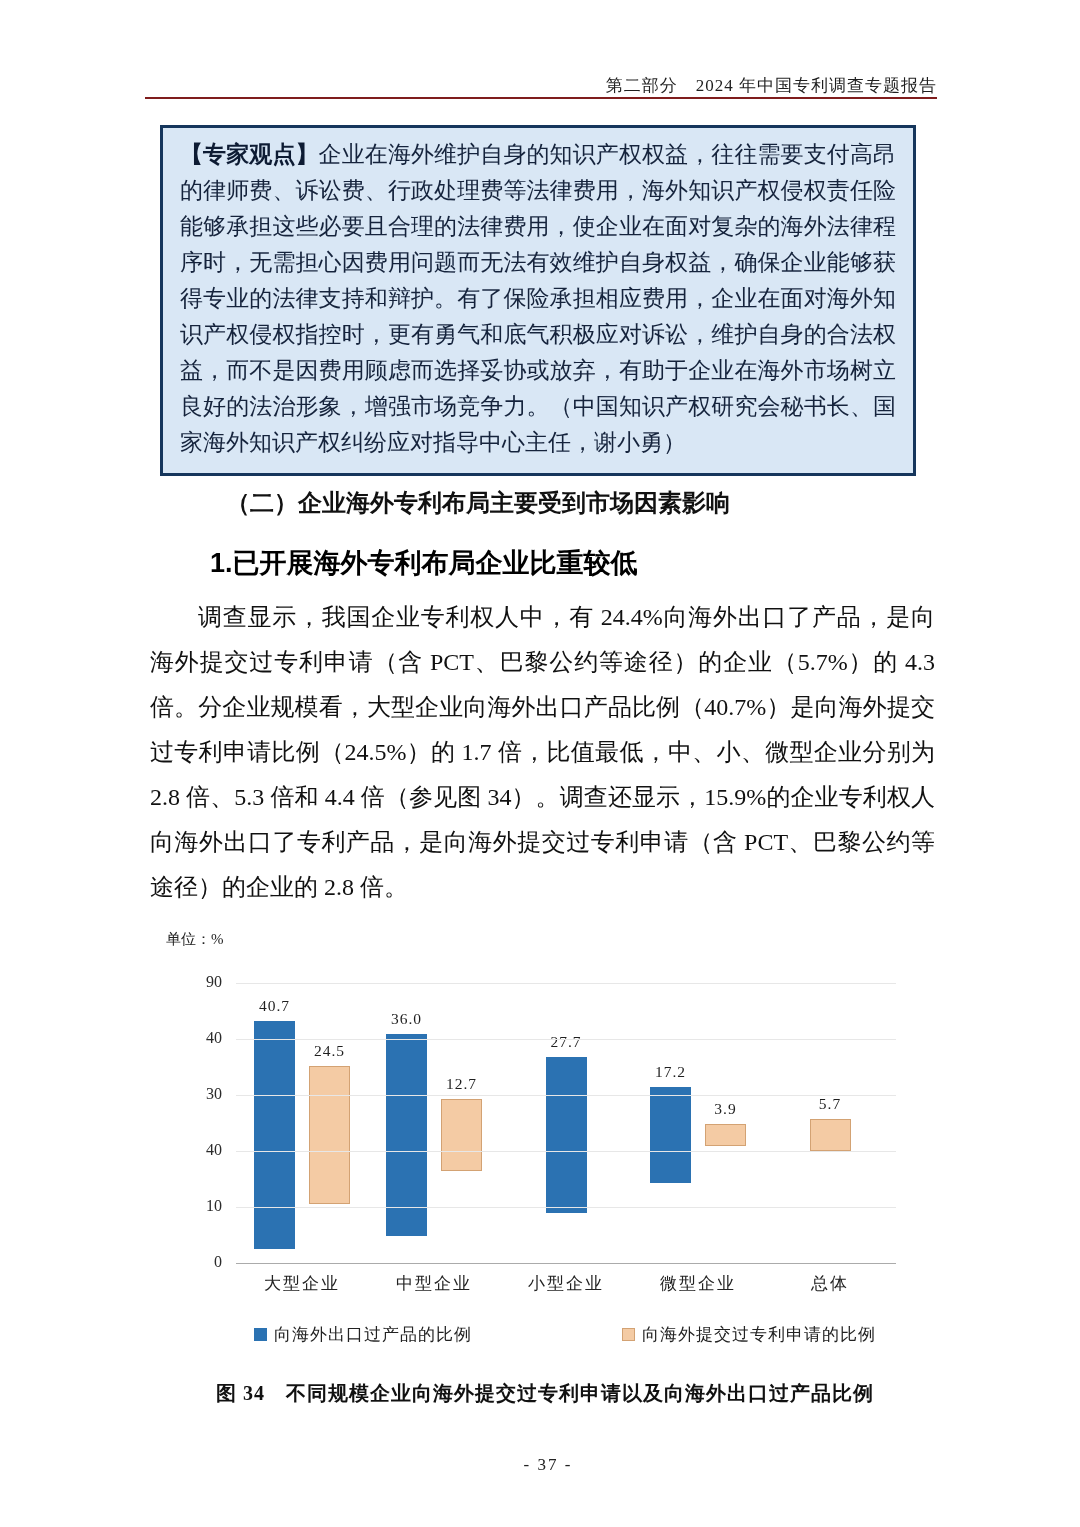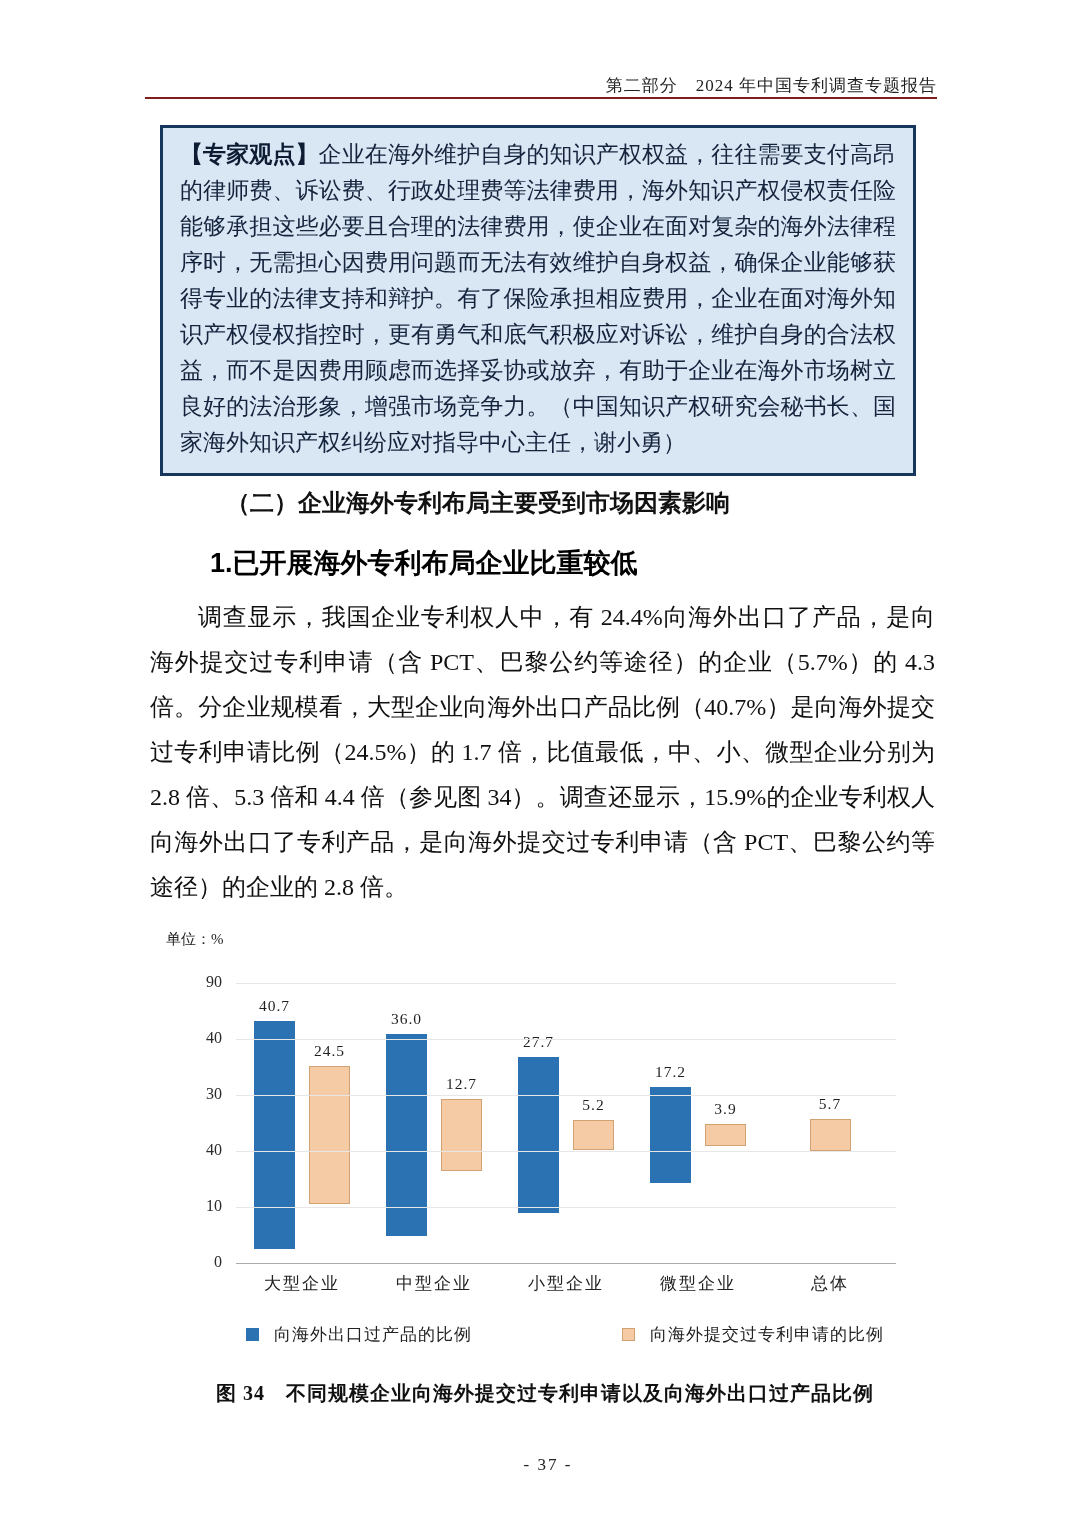--- a/index.html
+++ b/index.html
@@ -132,21 +132,21 @@
     color: #222;
     letter-spacing: 2px;
   }
   .legend {
     margin-top: 28px;
     margin-left: 40px;
     display: flex;
     justify-content: center;
     gap: 150px;
   }
-  .legend-item { display: flex; align-items: center; gap: 15px; }
+  .legend-item { display: flex; align-items: center; gap: 7px; }
   .legend-item .swatch { width: 13px; height: 13px; display: inline-block; }
   .legend-item .legend-text { font-size: 17px; color: #222; letter-spacing: 1px; }
   .caption {
     margin-top: 34px;
     text-align: center;
     font-size: 20px;
     font-weight: bold;
     color: #111;
     letter-spacing: 1px;
   }
@@ -212,24 +212,20 @@
             </div>
             <div class="bar-col">
               <div class="bar-label">12.7</div>
               <div class="bar" style="height: 25.4%; background: rgb(244, 203, 164); border: 1px solid rgb(211, 162, 115);"></div>
             </div>
           </div>
           <div class="bar-group">
             <div class="bar-col">
               <div class="bar-label">27.7</div>
               <div class="bar" style="height: 55.4%; background: rgb(43, 114, 178);"></div>
-            </div>
-            <div class="bar-col">
-              <div class="bar-label">5.2</div>
-              <div class="bar" style="height: 10.4%; background: rgb(244, 203, 164); border: 1px solid rgb(211, 162, 115);"></div>
             </div>
           </div>
           <div class="bar-group">
             <div class="bar-col">
               <div class="bar-label">17.2</div>
               <div class="bar" style="height: 34.4%; background: rgb(43, 114, 178);"></div>
             </div>
             <div class="bar-col">
               <div class="bar-label">3.9</div>
               <div class="bar" style="height: 7.8%; background: rgb(244, 203, 164); border: 1px solid rgb(211, 162, 115);"></div>

